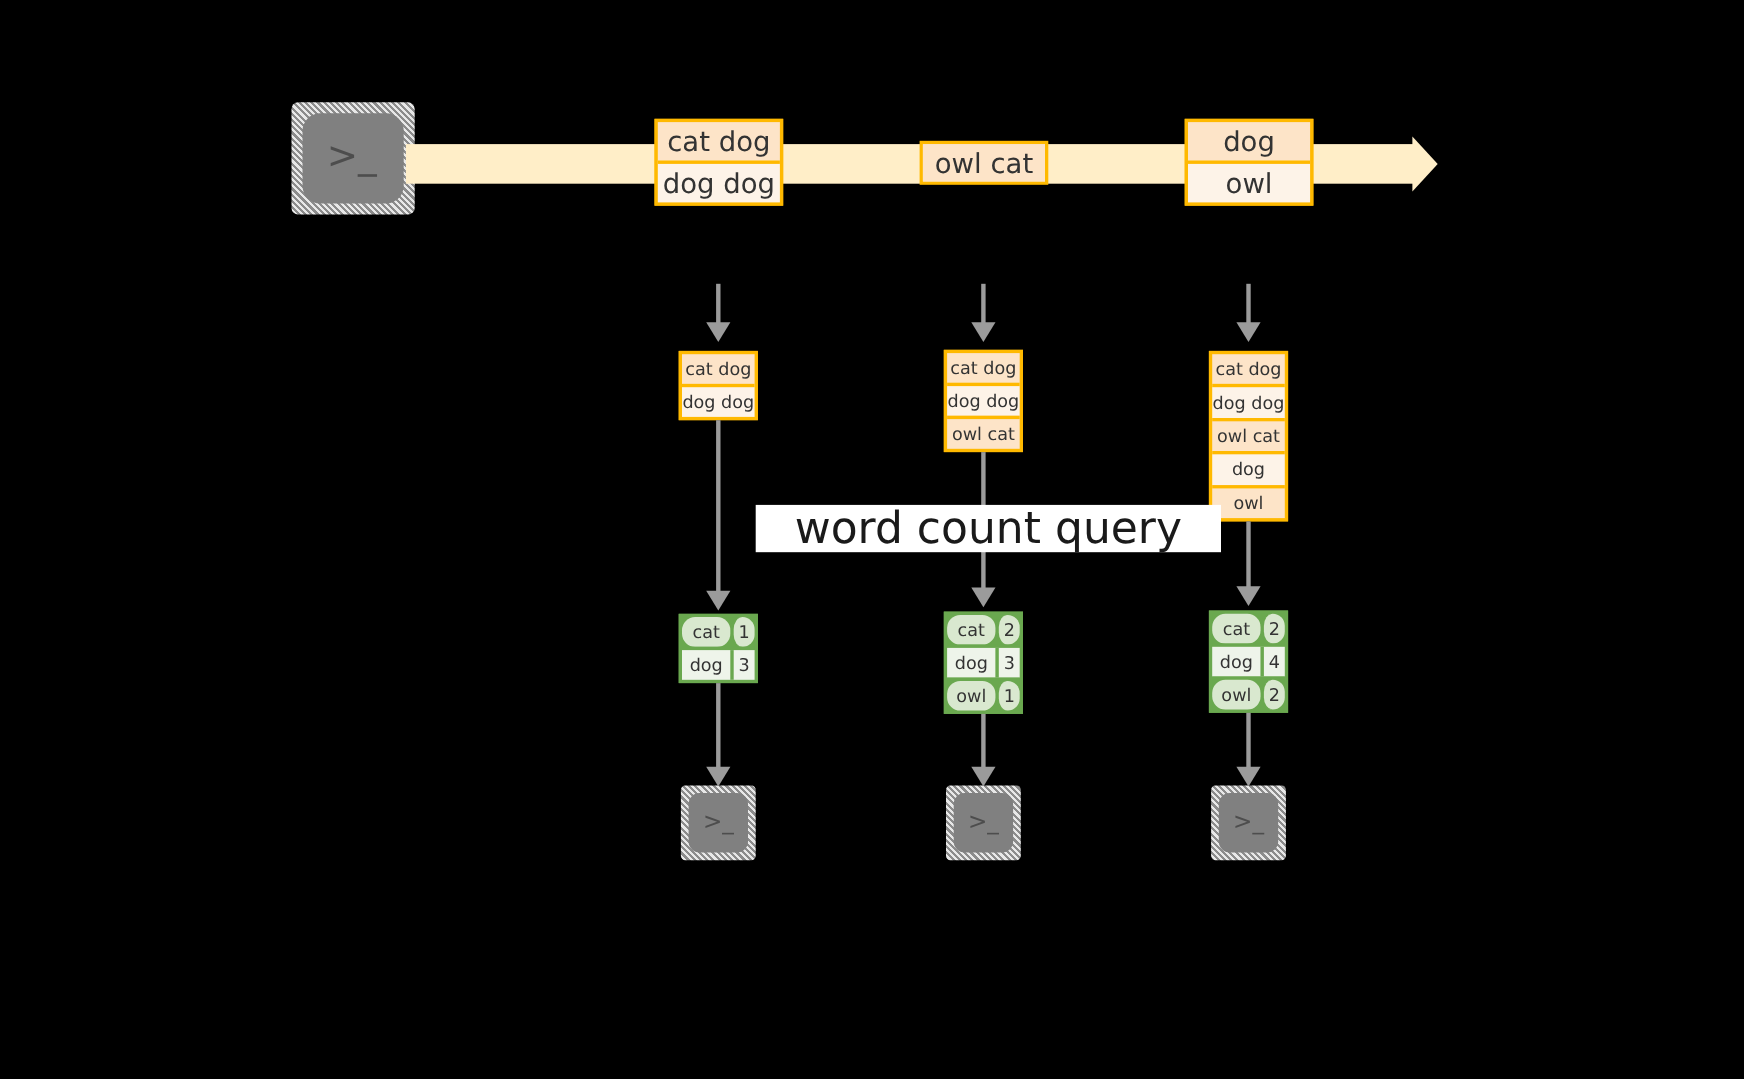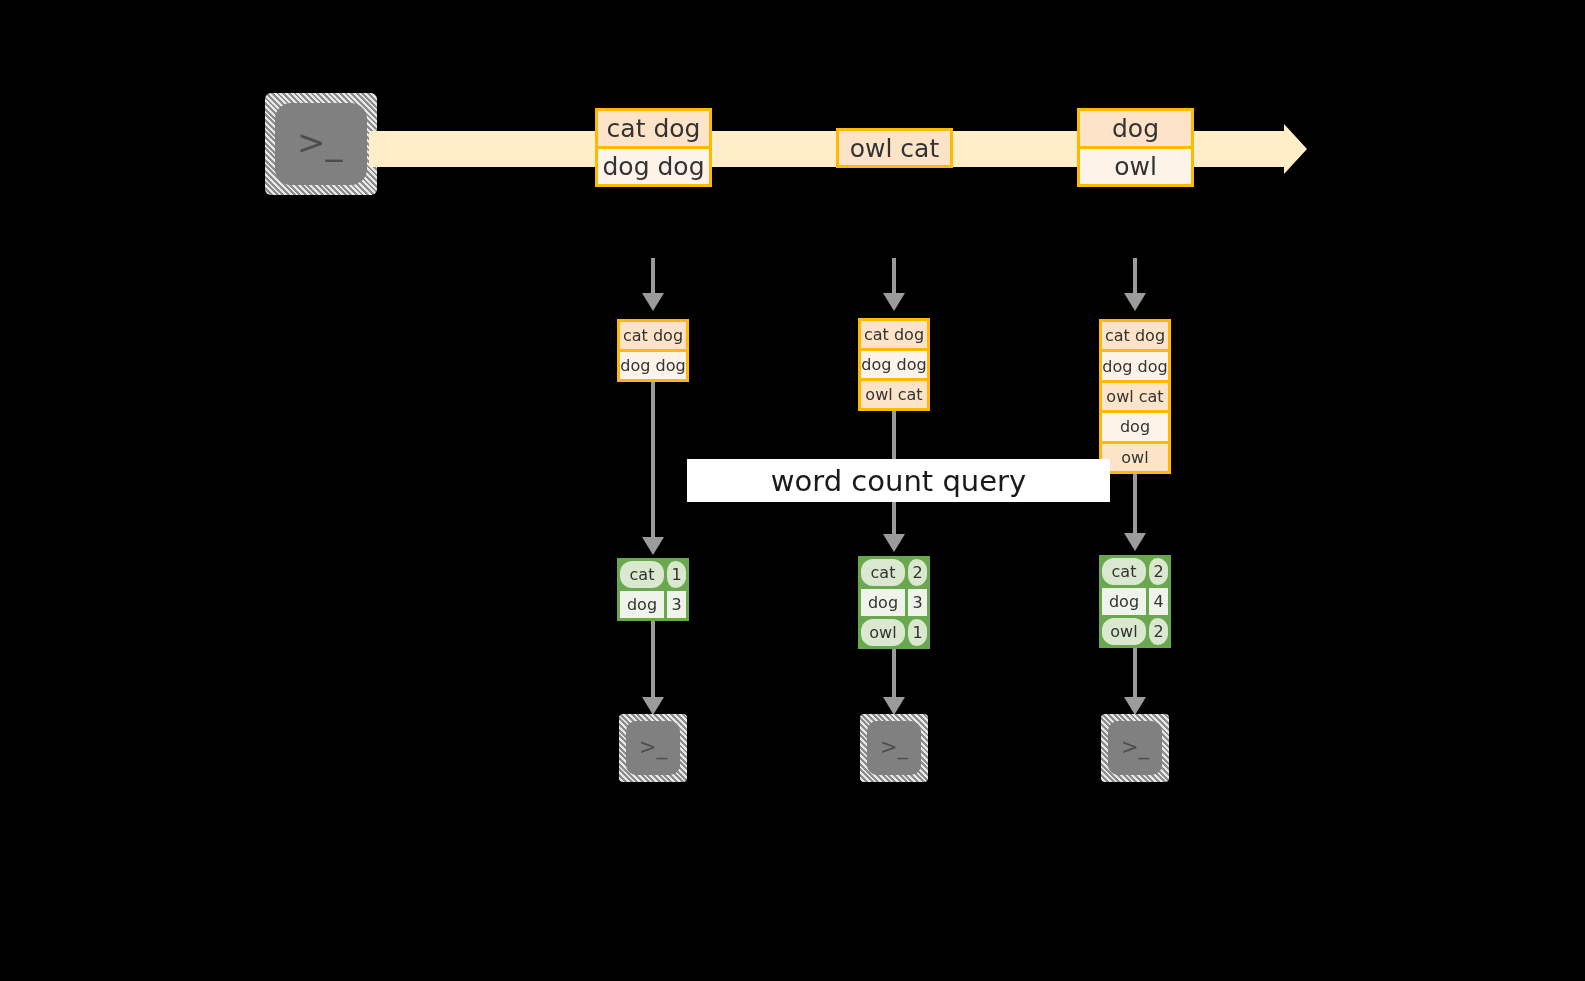--- a/index.html
+++ b/index.html
@@ -135,21 +135,21 @@
   }
 
   
   .qlabel {
     position: absolute;
     background: #ffffff;
     color: #1a1a1a;
     display: flex;
     align-items: center;
     justify-content: center;
-    font-size: 29px;
+    font-size: 40px;
     white-space: nowrap;
   }
 </style>
 </head>
 <body>
 
 <div id="stage">
 
   <div class="term big" style="left:265px; top:93px;">
     <div class="face">

